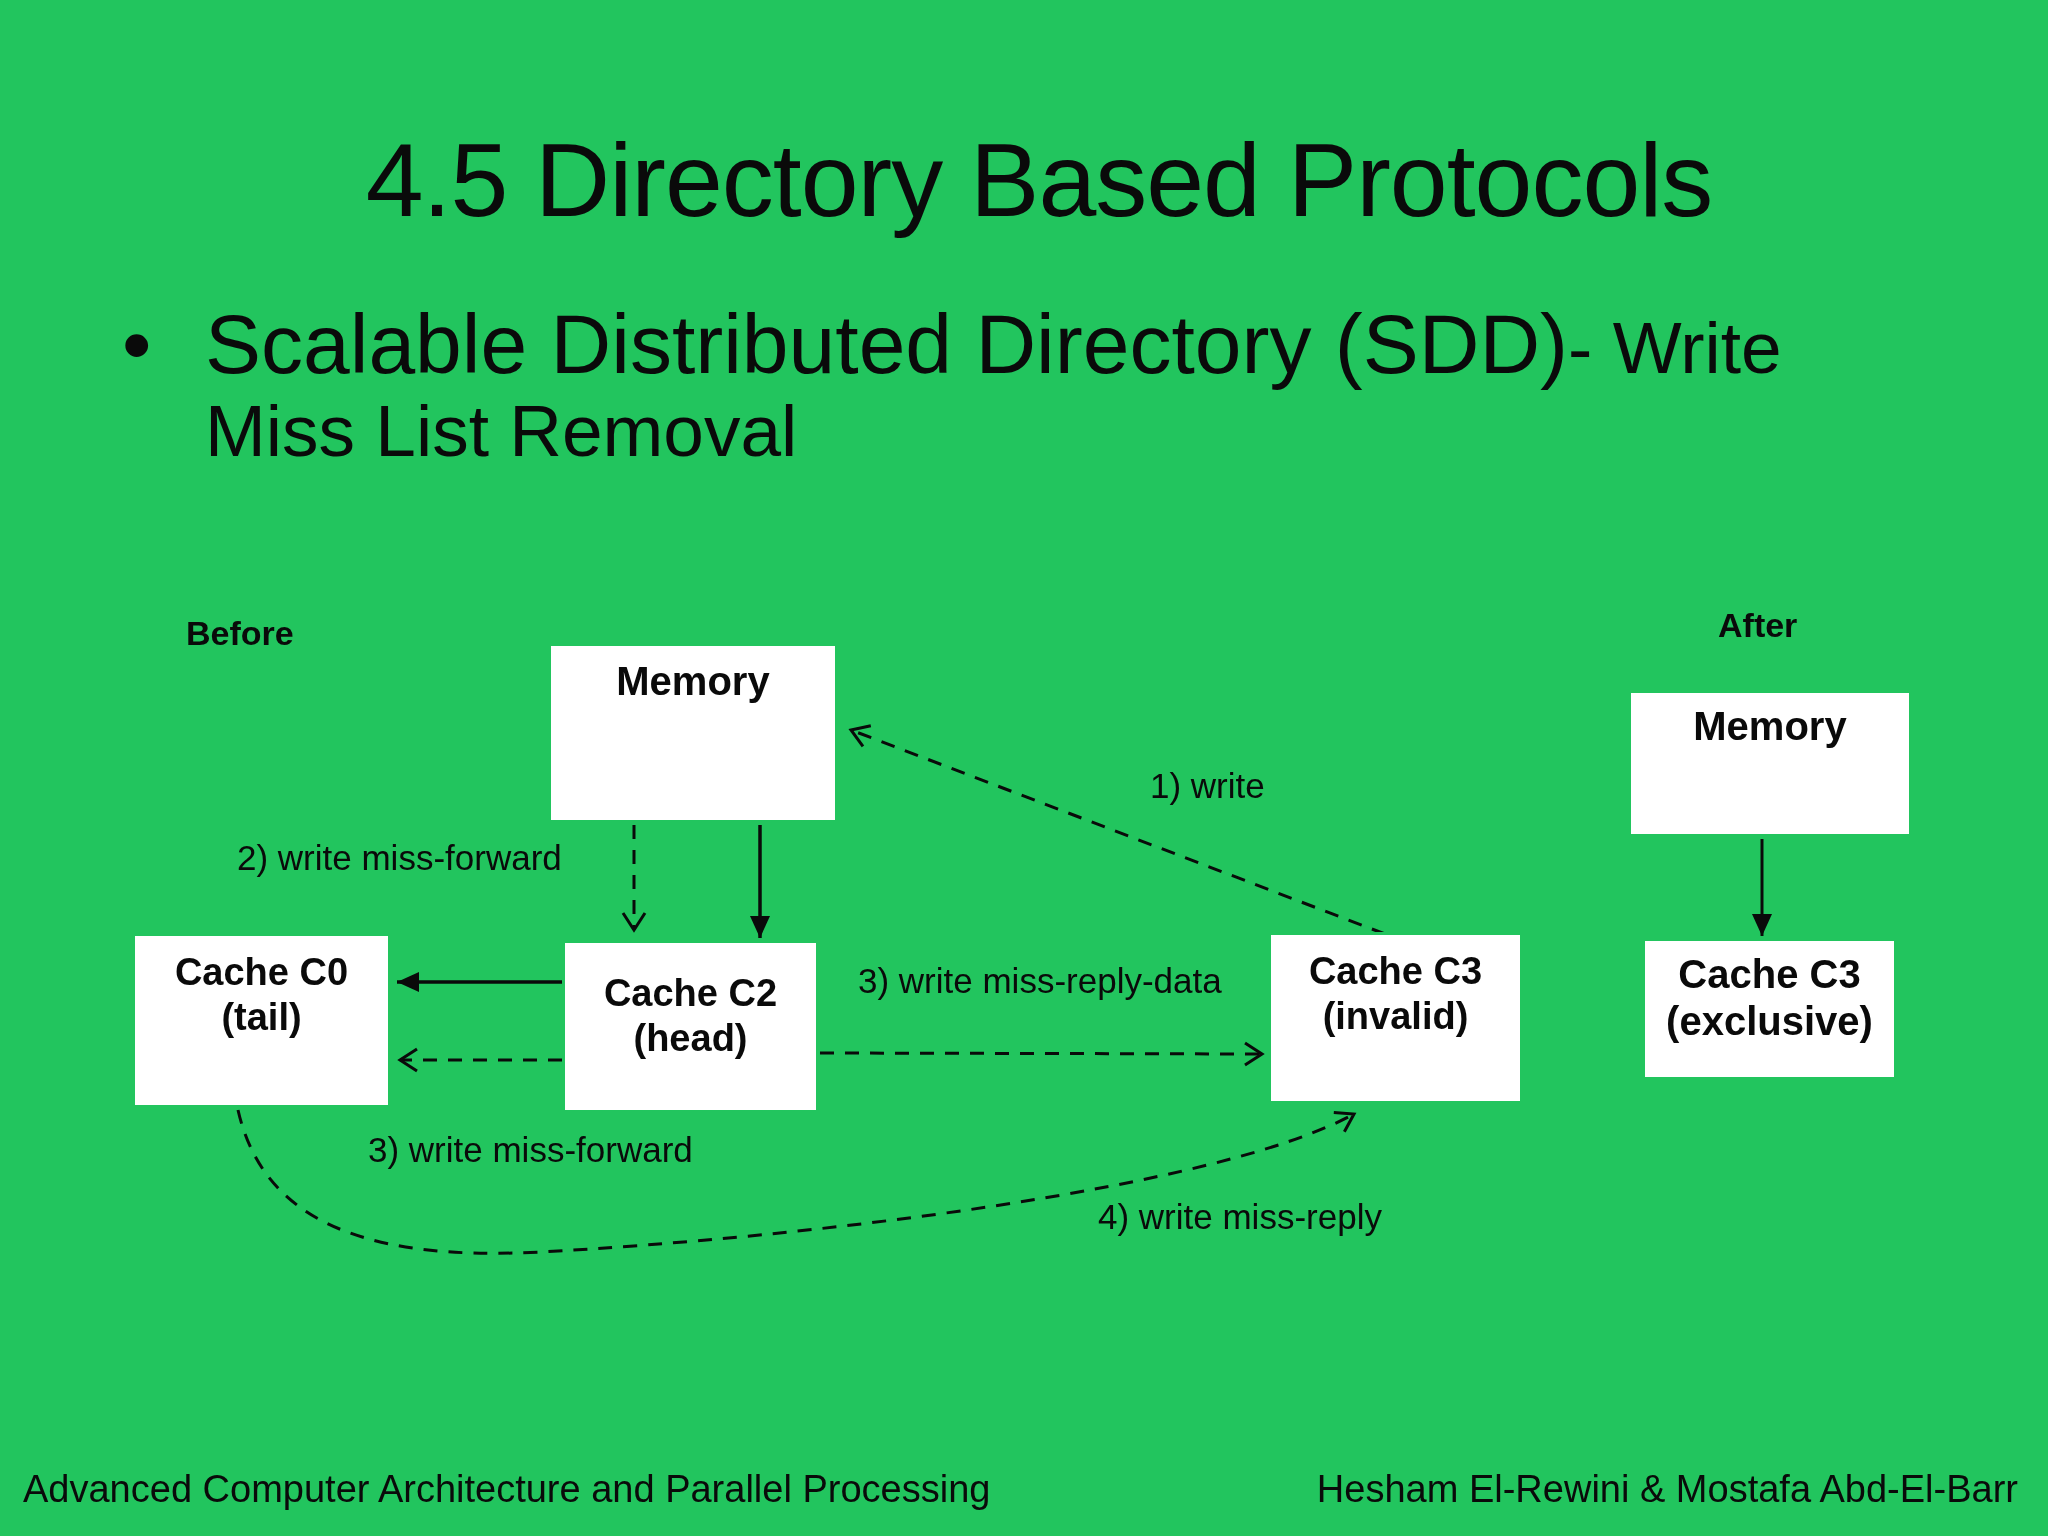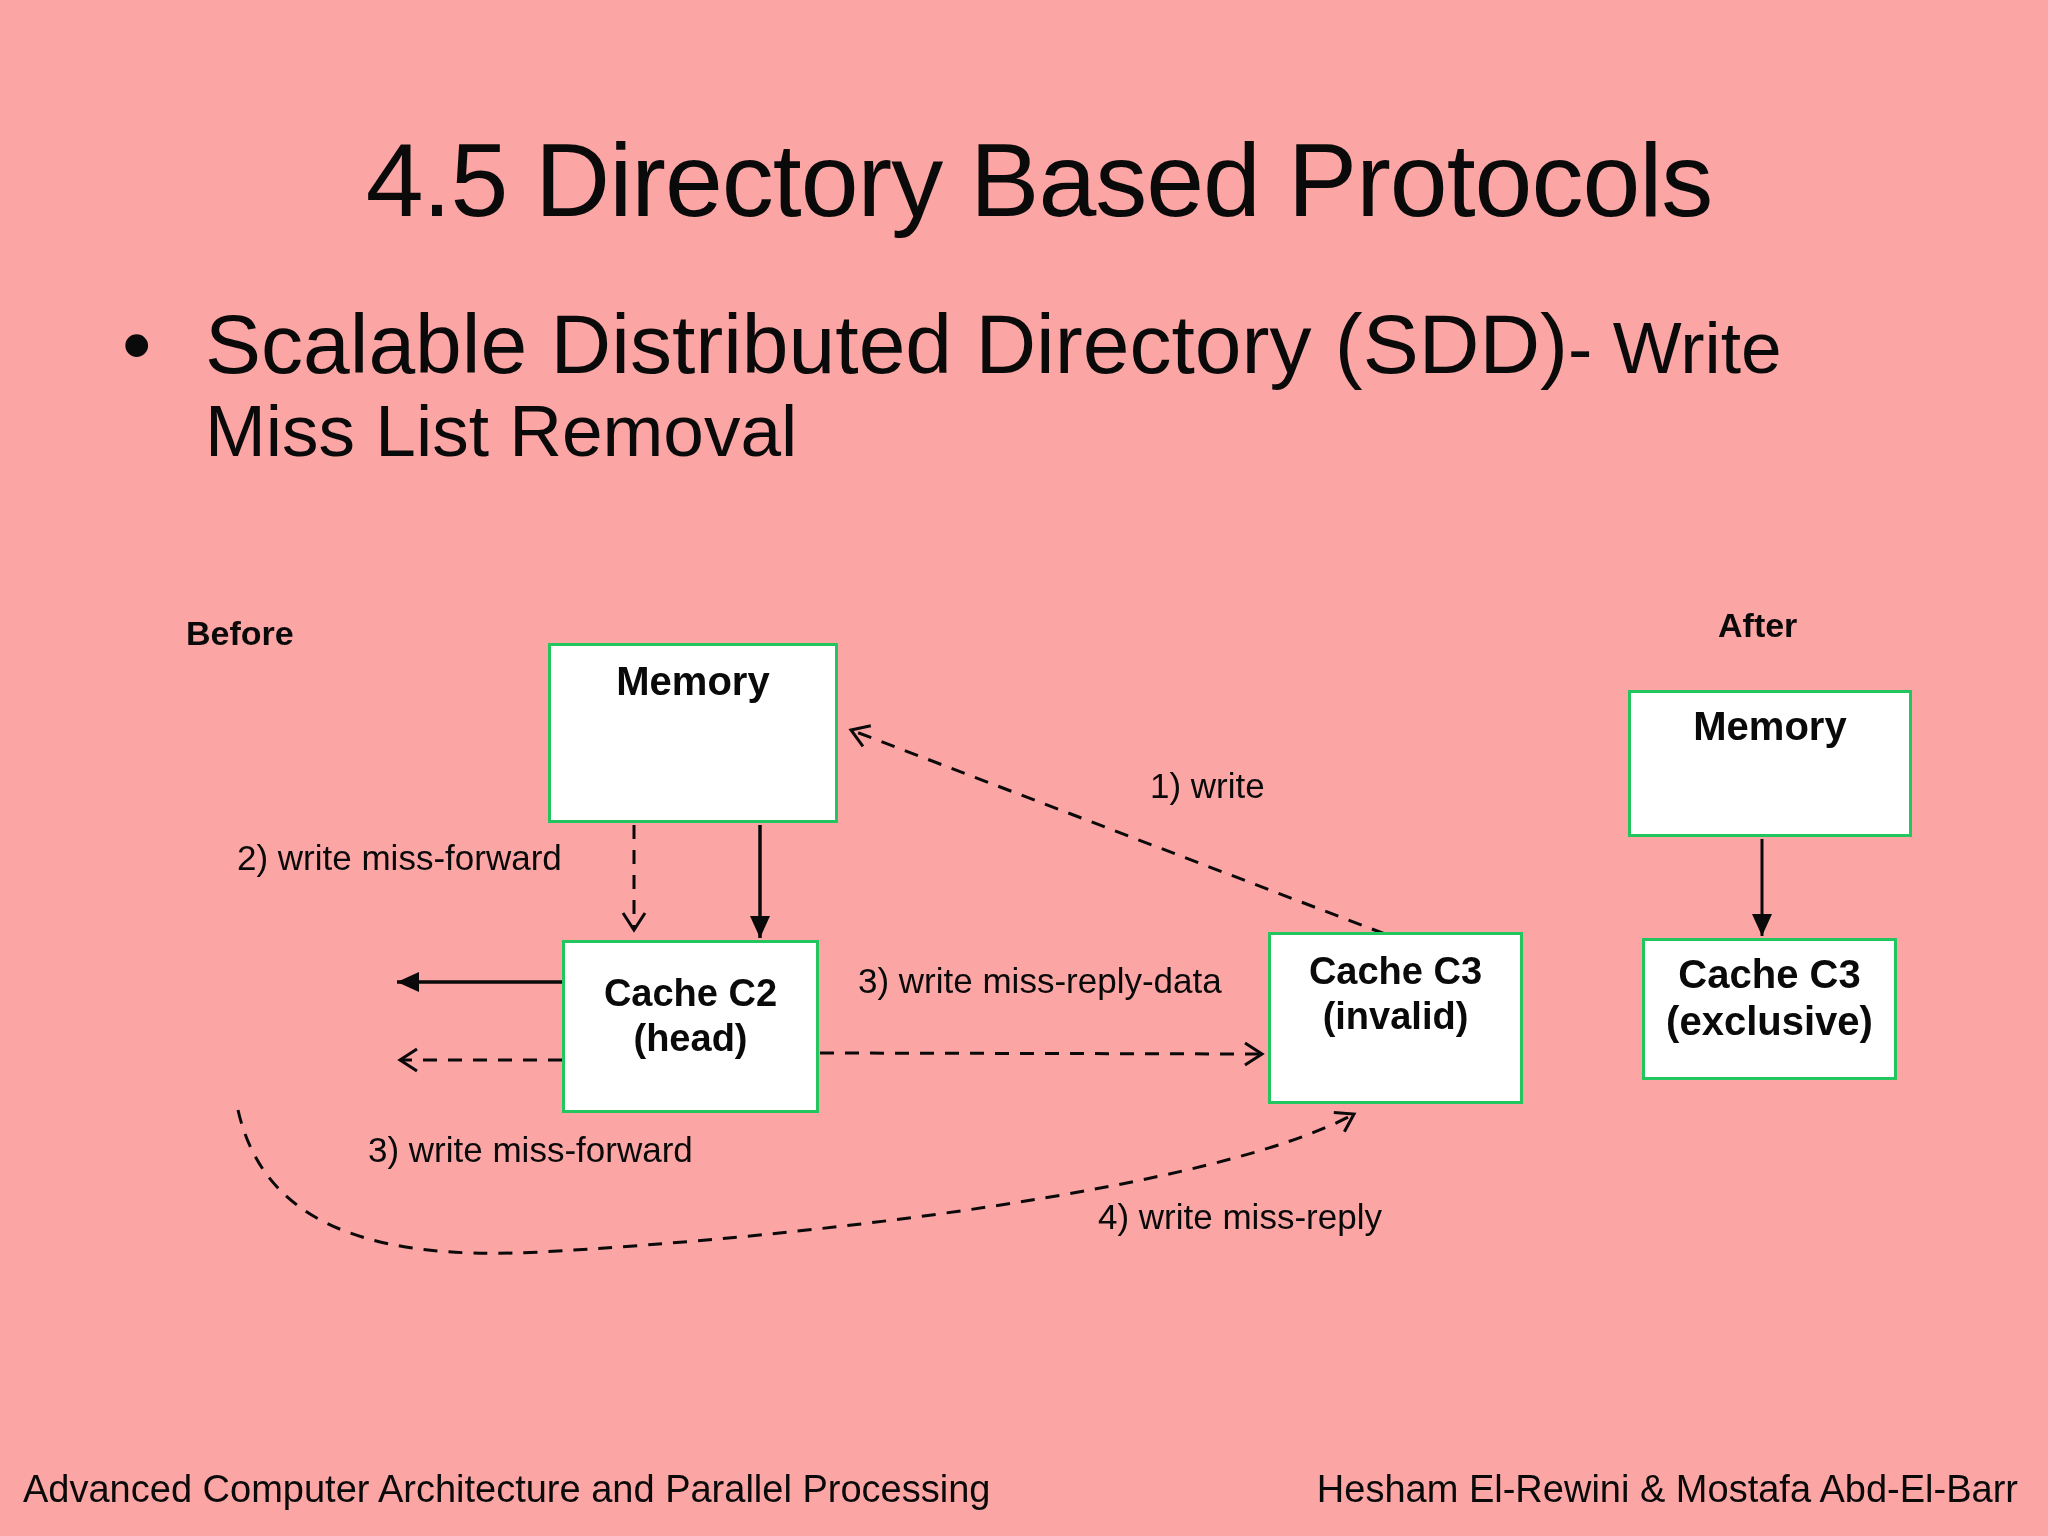--- a/index.html
+++ b/index.html
@@ -4,21 +4,21 @@
 <style>
   html, body {
     margin: 0;
     padding: 0;
     background: #ffffff;
   }
   .slide {
     position: relative;
     width: 2048px;
     height: 1536px;
-    background: #fca5a5;
+    background: #22c55e;
     font-family: "Liberation Sans", "DejaVu Sans", sans-serif;
     color: #0a0a0a;
     overflow: hidden;
   }
   .abs { position: absolute; white-space: nowrap; }
 
   .title {
     left: 0; top: 128px; width: 2048px;
     text-align: center; text-indent: 30px;
     font-size: 104px; line-height: 1;
@@ -96,20 +96,24 @@
     <div class="line2 txt-small">Miss List Removal</div>
   </div>
 
   <div class="abs section-label" style="left:186px; top:616px;">Before</div>
   <div class="abs section-label" style="left:1690px; top:608px;margin-left:28px;">After</div>
 
   <div class="box" style="left:548px; top:643px; width:290px; height:180px; padding-top:12px;">
     <div>Memory</div>
   </div>
 
+  <div class="box" style="left:132px; top:933px; width:259px; height:175px; padding-top:14px; font-size:38px;">
+    <div>Cache C0</div>
+    <div>(tail)</div>
+  </div>
 
   <div class="box" style="left:562px; top:940px; width:257px; height:173px; padding-top:28px; font-size:38px;">
     <div>Cache C2</div>
     <div>(head)</div>
   </div>
 
   <div class="box" style="left:1268px; top:932px; width:255px; height:172px; padding-top:14px; font-size:38px;">
     <div>Cache C3</div>
     <div>(invalid)</div>
   </div>

